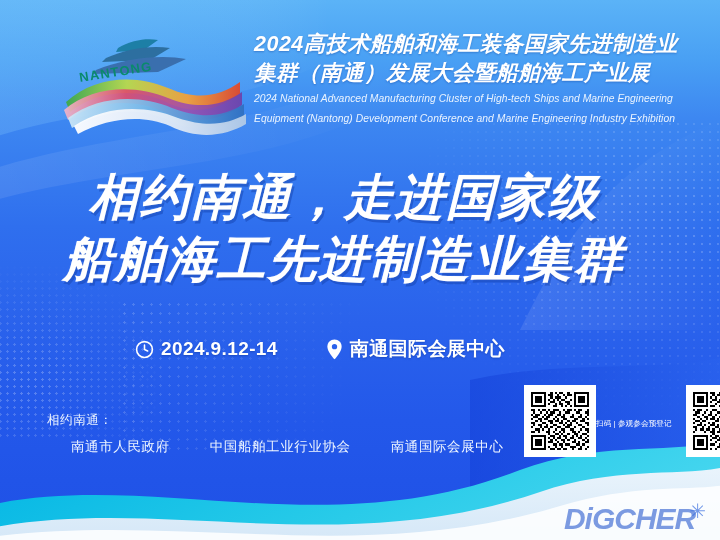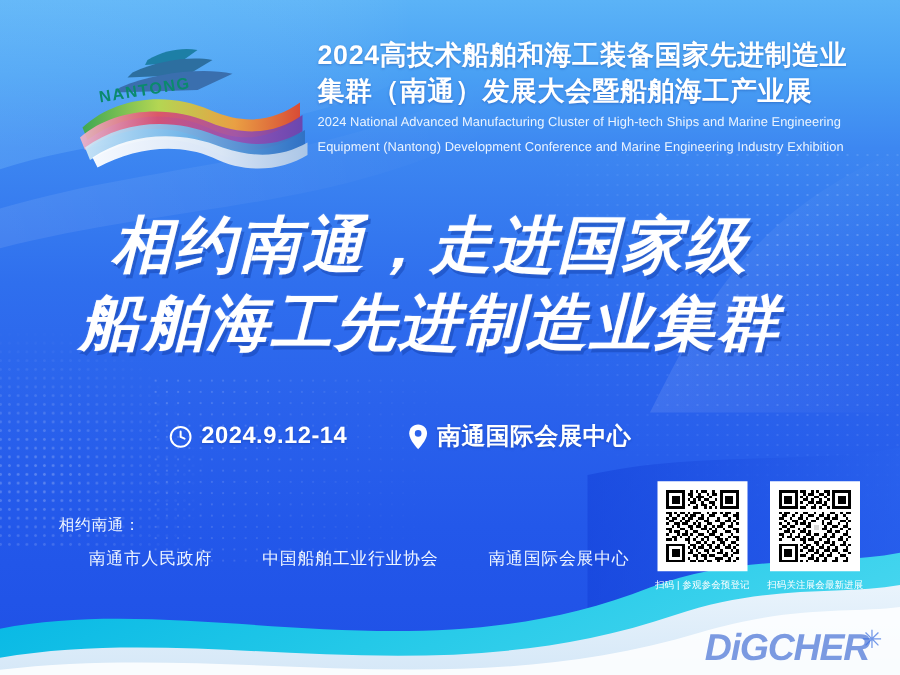--- a/index.html
+++ b/index.html
@@ -44,21 +44,21 @@
   
   .header{
     position:absolute;left:0;top:26px;width:720px;height:110px;
     display:flex;align-items:flex-start;
   }
   .logo-wrap{
     position:relative;width:190px;height:110px;margin-left:58px;flex:none;
   }
   .logo-wrap svg{position:absolute;left:0;top:0;}
 
-  .title-block{margin-left:6px;padding-top:4px;}
+  .title-block{margin-left:6px;padding-top:4px;font-style:italic;}
   .title-cn{
     font-size:21.5px;font-weight:bold;color:#ffffff;letter-spacing:.5px;
     line-height:1.33;white-space:nowrap;
     text-shadow:0 1px 2px rgba(10,50,140,.35);
   }
   .title-en{
     margin-top:5px;
     font-size:10.3px;color:#eaf4ff;line-height:1.42;white-space:nowrap;
     letter-spacing:.05px;
   }
@@ -92,21 +92,21 @@
     position:absolute;left:47px;top:412px;color:#eef5ff;
   }
   .org-label{font-size:12.5px;letter-spacing:.6px;margin-bottom:9px;}
   .org-list{font-size:13.5px;letter-spacing:.6px;display:flex;gap:16px;}
   .org-name{white-space:nowrap;margin-left:24px;}
 
   
   .qr-area{
     position:absolute;left:524px;top:385px;display:flex;gap:14px;
   }
-  .qr-box{display:flex;flex-direction:column;align-items:center;}
+  .qr-box{display:flex;align-items:center;}
   .qr-img{
     width:72px;height:72px;background:#ffffff;padding:5px;box-sizing:border-box;
     display:block;
   }
   .qr-caption{
     margin-top:6px;font-size:7.6px;color:#ffffff;white-space:nowrap;letter-spacing:.1px;
   }
 
   
   .watermark{

